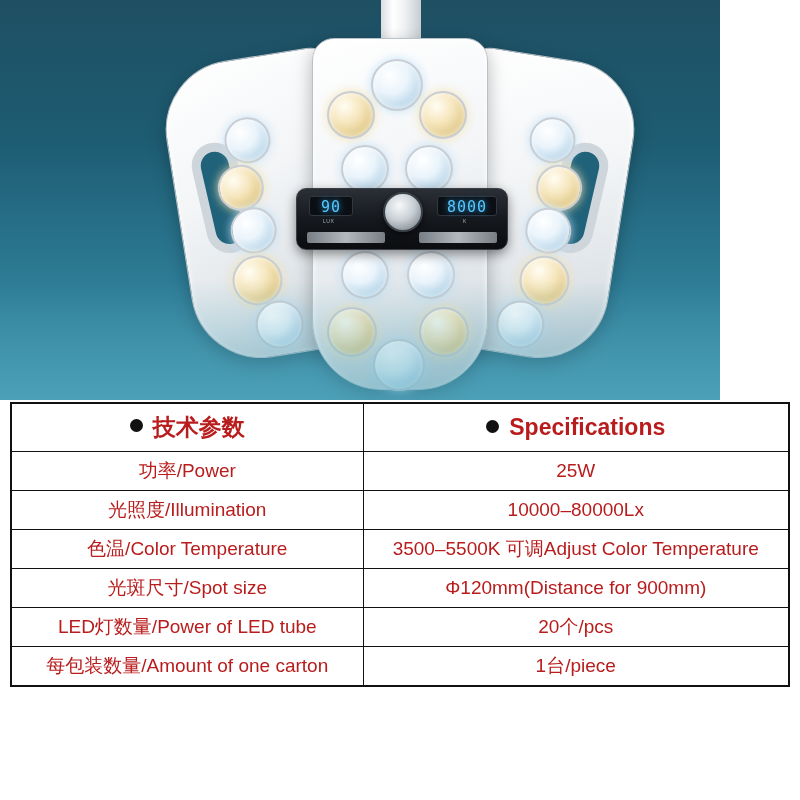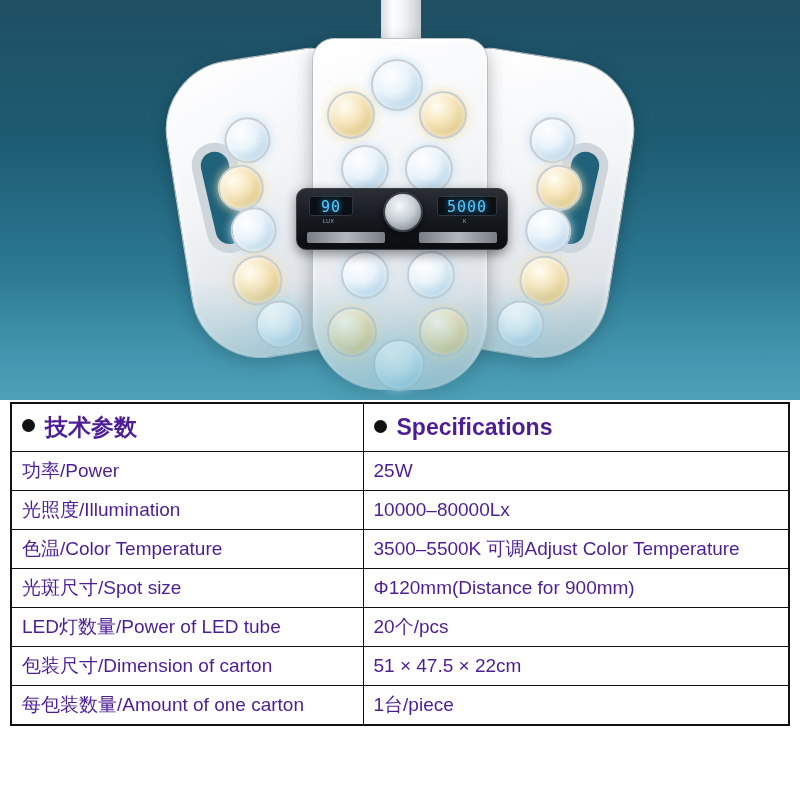--- a/index.html
+++ b/index.html
@@ -8,21 +8,21 @@
     background: #ffffff;
     font-family: "Liberation Sans", sans-serif;
     overflow: hidden;
   }
 
   .page { position: relative; width: 800px; height: 800px; }
 
   
   .product-area {
     position: relative;
-    width: 800px;
+    width: 720px;
     height: 400px;
     background: linear-gradient(180deg,#1f4f63 0%, #1d5c72 35%, #2d7b95 70%, #3f93ad 100%);
     overflow: hidden;
   }
   .product-area::after{
     content:"";
     position:absolute; left:0; right:0; bottom:0; height:120px;
     background: linear-gradient(180deg, rgba(60,145,170,0) 0%, rgba(86,170,192,0.55) 100%);
     pointer-events:none;
   }
@@ -144,23 +144,24 @@
     left: 10px; top: 402px;
     width: 780px;
     border: 2px solid #111111;
     border-collapse: collapse;
     background: #ffffff;
   }
   .spec-table td {
     border: 1px solid #111111;
     padding: 6px 10px;
     font-size: 19px;
-    color: #4c1d95;
+    color: #b91c1c;
     vertical-align: middle;
     height: 37px;
+    text-align: center;
   }
   .spec-table td.col-label { width: 352px; }
   .spec-table tr.header-row td {
     font-weight: bold;
     font-size: 23px;
     padding-top: 8px; padding-bottom: 8px;
     height: 44px;
   }
   .bullet {
     display: inline-block;
@@ -212,21 +213,21 @@
       <div class="led warm" style="left:14px;  top:268px; width:50px; height:50px;"></div>
       <div class="led warm" style="left:106px; top:268px; width:50px; height:50px;"></div>
       <div class="led cool" style="left:60px;  top:300px; width:52px; height:52px;"></div>
     </div>
 
     <div class="control-panel">
       <div class="panel-row">
         <div class="display display-lux">90</div>
         <div class="disp-label lbl-lux">LUX</div>
         <div class="knob"></div>
-        <div class="display display-k">5000</div>
+        <div class="display display-k">8000</div>
         <div class="disp-label lbl-k">K</div>
       </div>
       <div class="touchbar left"></div>
       <div class="touchbar right"></div>
     </div>
   </div>
 
   <table class="spec-table">
     <tbody>
       <tr class="header-row">
@@ -251,23 +252,19 @@
       </tr>
       <tr>
         <td class="col-label">光斑尺寸/Spot size</td>
         <td>Φ120mm(Distance for 900mm)</td>
       </tr>
       <tr>
         <td class="col-label">LED灯数量/Power of LED tube</td>
         <td>20个/pcs</td>
       </tr>
       <tr>
-        <td class="col-label">包装尺寸/Dimension of carton</td>
-        <td>51 × 47.5 × 22cm</td>
-      </tr>
-      <tr>
         <td class="col-label">每包装数量/Amount of one carton</td>
         <td>1台/piece</td>
       </tr>
     </tbody>
   </table>
 
 </div>
 
 </body></html>

